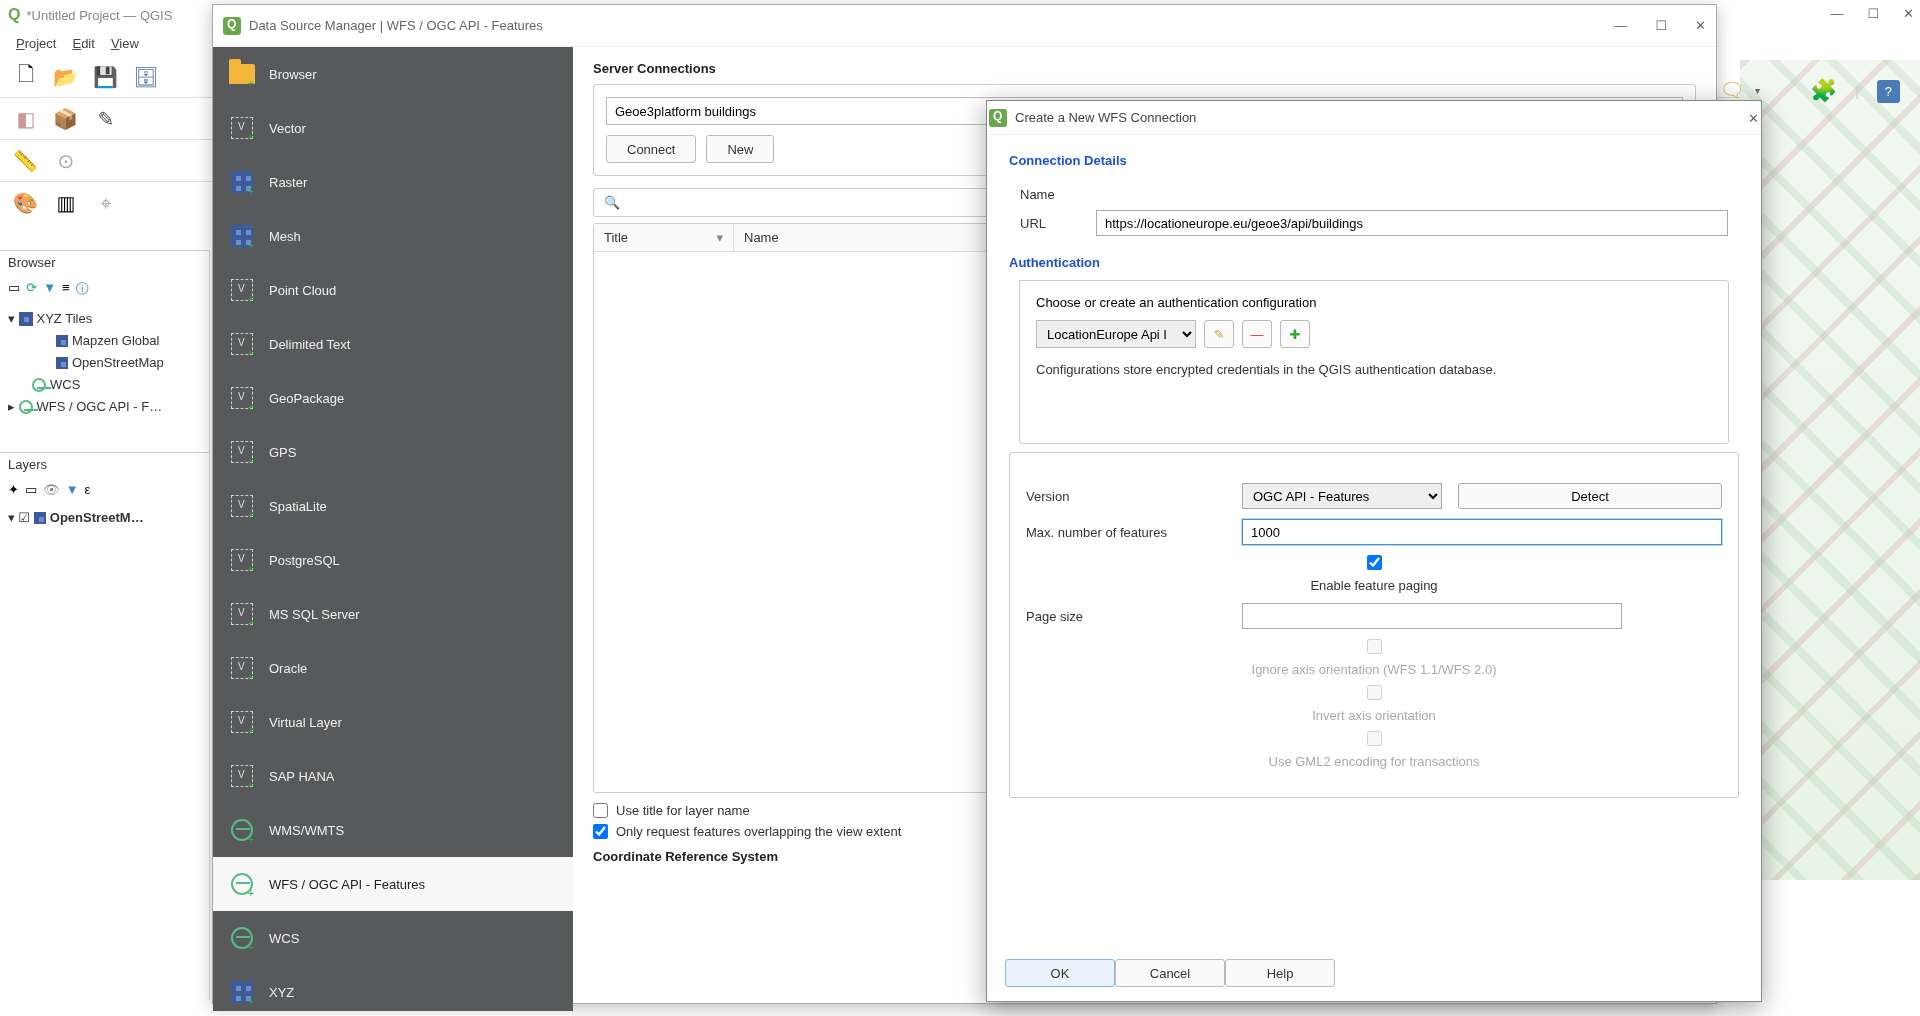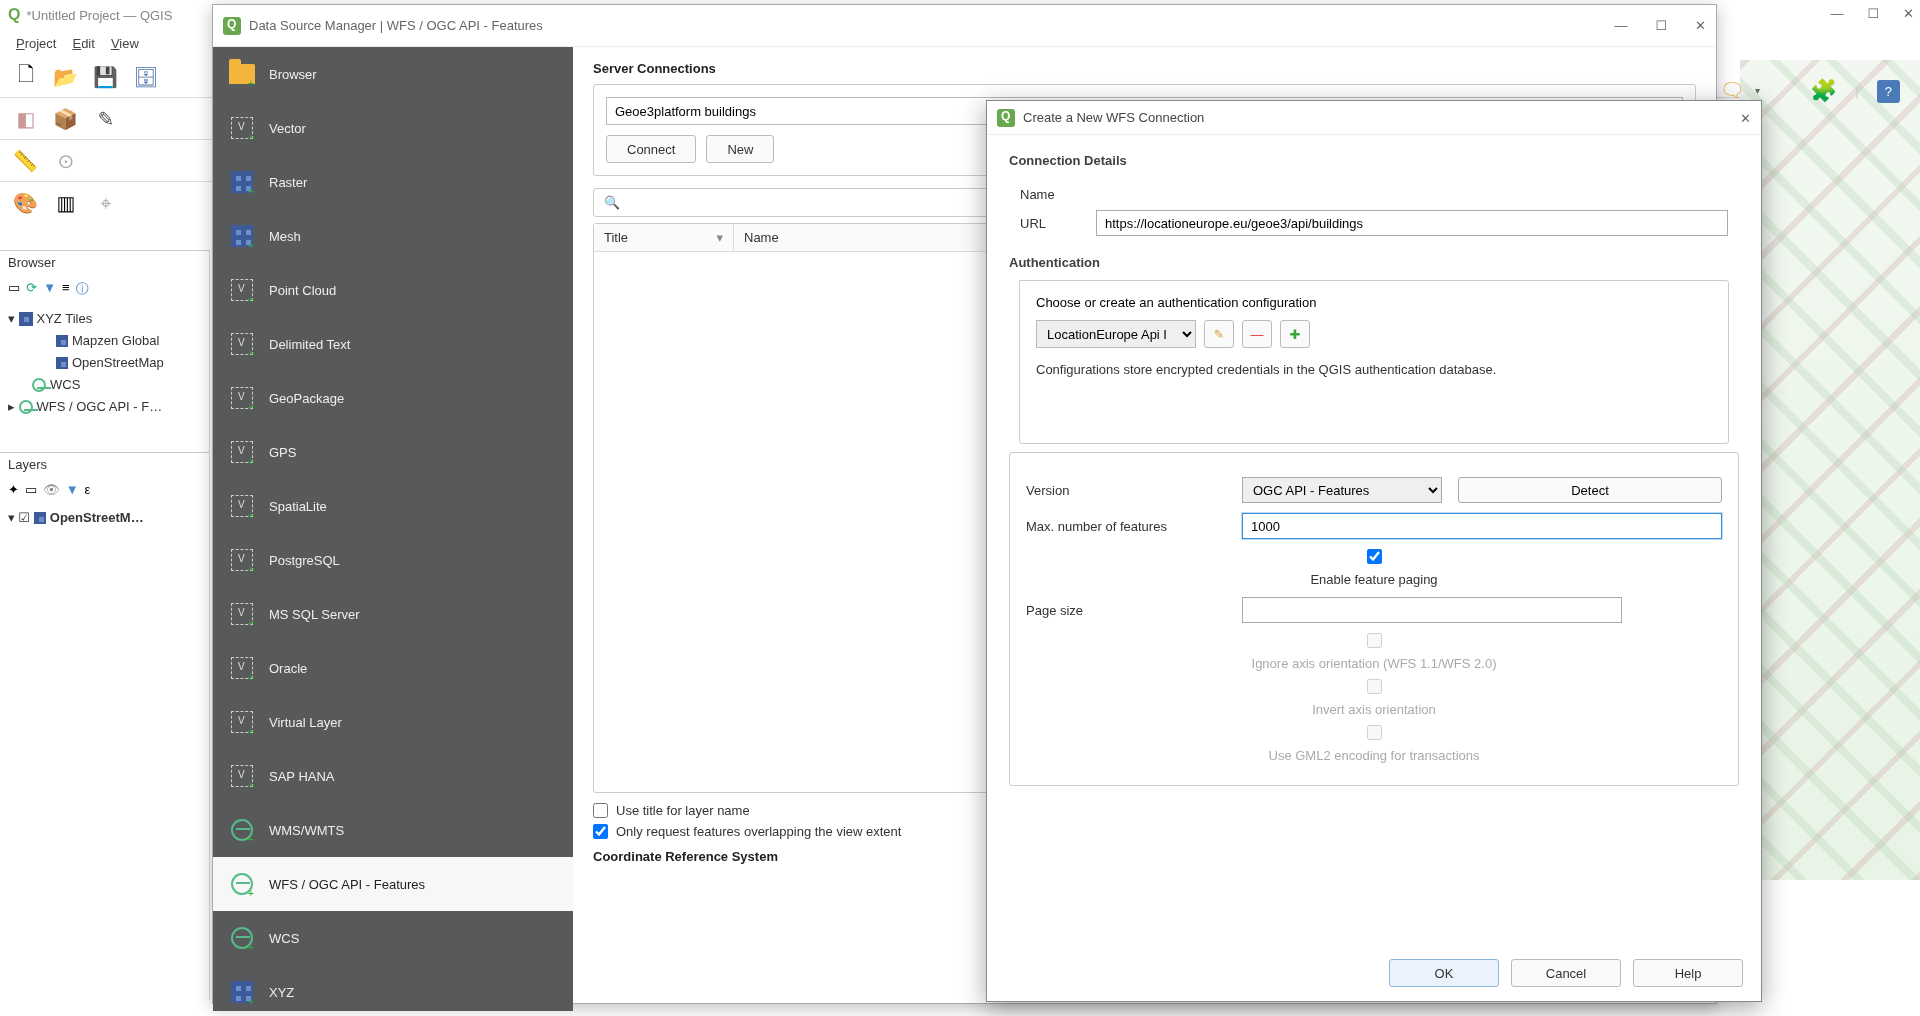--- a/index.html
+++ b/index.html
@@ -62,49 +62,49 @@
 .opts { margin-top: 10px; }
 .opts label { display: flex; align-items: center; gap: 8px; margin: 6px 0; color: #333; }
 .opts input[type=checkbox] { width: 15px; height: 15px; }
 
 
 .wfs {
   position: absolute; left: 986px; top: 100px; width: 776px; height: 902px;
   background: #fff; border: 1px solid #888; box-shadow: 0 6px 24px rgba(0,0,0,.35);
   z-index: 100; display: flex; flex-direction: column;
 }
-.wfs-titlebar { height: 34px; display: flex; align-items: center; padding: 0 10px; border-bottom: 1px solid #eee; }
+.wfs-titlebar { height: 34px; display: flex; align-items: center; padding: 0 2px; border-bottom: 1px solid #eee; }
 .wfs-titlebar .q { width: 18px; height: 18px; background: #6aa84f; border-radius: 3px; margin-right: 8px; position: relative; }
 .wfs-titlebar .q::after { content: "Q"; color: #fff; font-weight: bold; position: absolute; left: 4px; top: 0; font-size: 12px; }
 .wfs-titlebar .title { color: #444; }
 .wfs-titlebar .win-controls { margin-left: auto; color: #666; font-size: 15px; }
 .wfs-body { padding: 14px 22px; flex: 1; overflow: auto; }
-.group-title { font-weight: 600; color: #404040; margin: 4px 0 10px; }
+.group-title { font-weight: 600; color: #1d4ed8; margin: 4px 0 10px; }
 .form-row { display: flex; align-items: center; gap: 16px; margin: 8px 0; }
 .form-row label { width: 60px; color: #333; }
 .form-row input[type=text] { flex: 1; height: 26px; border: 1px solid #aaa; padding: 2px 8px; }
 .tabs { display: flex; margin-top: 6px; }
 .tab { padding: 6px 16px; border: 1px solid #ccc; border-bottom: none; background: #f1f1f1; cursor: pointer; color: #444; }
 .tab.active { background: #fff; font-weight: 500; }
 .tab + .tab { margin-left: -1px; }
 .tabpane { border: 1px solid #ccc; padding: 14px 16px 26px; border-radius: 0 3px 3px 3px; }
 .auth-select-row { display: flex; align-items: center; gap: 8px; margin: 10px 0 14px; }
 .auth-select-row select { width: 160px; height: 28px; border: 1px solid #bbb; padding: 2px 6px; }
 .icon-btn { width: 30px; height: 28px; border: 1px solid #bbb; border-radius: 3px; background: #fafafa; display: flex; align-items: center; justify-content: center; cursor: pointer; }
 .note { color: #333; margin-top: 6px; }
-.opts-box { border: 1px solid #ccc; border-radius: 3px; padding: 14px 16px; margin-top: 8px; }
+.opts-box { border: 1px solid #ccc; border-radius: 3px; padding: 20px 16px; margin-top: 8px; }
 .opt-row { display: flex; align-items: center; gap: 16px; margin: 10px 0; }
 .opt-row label.lead { width: 200px; color: #333; }
 select.version { width: 200px; height: 26px; border: 1px solid #aaa; padding: 2px 6px; }
 .detect-btn { flex: 1; height: 26px; border: 1px solid #aaa; background: #fafafa; border-radius: 3px; cursor: pointer; }
 .checkbox-row { display: flex; align-items: center; gap: 8px; margin: 8px 0; color: #333; flex-direction: column; }
 .checkbox-row.disabled { color: #aaa; }
 .checkbox-row input { width: 15px; height: 15px; }
 .page-input { width: 380px; height: 26px; border: 1px solid #aaa; padding: 2px 8px; }
-.wfs-footer { padding: 10px 18px 14px; display: flex; justify-content: flex-end; gap: 12px; }
+.wfs-footer { padding: 10px 18px 14px; display: flex; gap: 0; }
 .wfs-footer .btn { width: 110px; }
 
 
 .left-col { position: absolute; left: 0; top: 56px; width: 210px; height: 940px; background: #fff; border-right: 1px solid #ddd; }
 .left-toolbar { display: flex; gap: 6px; padding: 6px 8px; }
 
 
 .i-folder { width: 26px; height: 20px; background: #f3b63c; border-radius: 2px 2px 0 0; position: relative; }
 .i-folder::before { content:""; position:absolute; left:0; top:-5px; width:12px; height:6px; background:#f3b63c; border-radius:2px 2px 0 0; }
 .i-grid { width:22px; height:22px; background-image:

